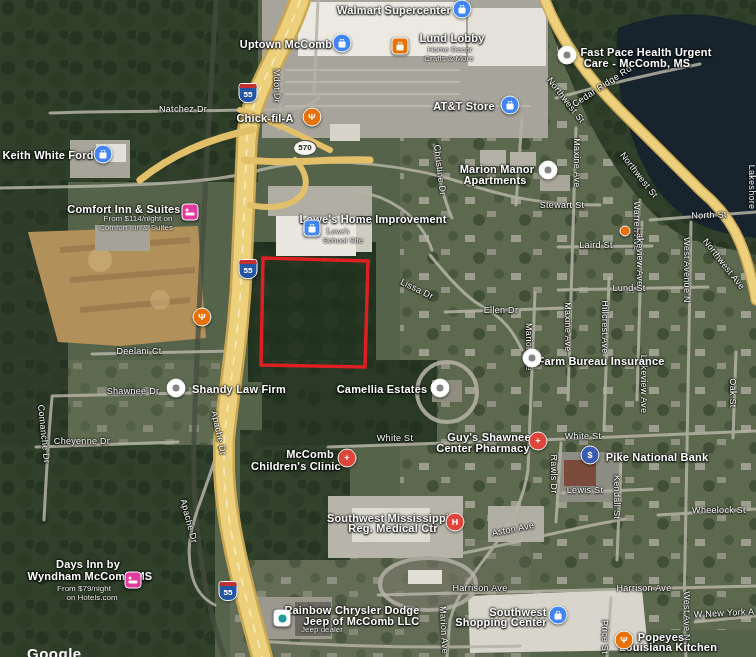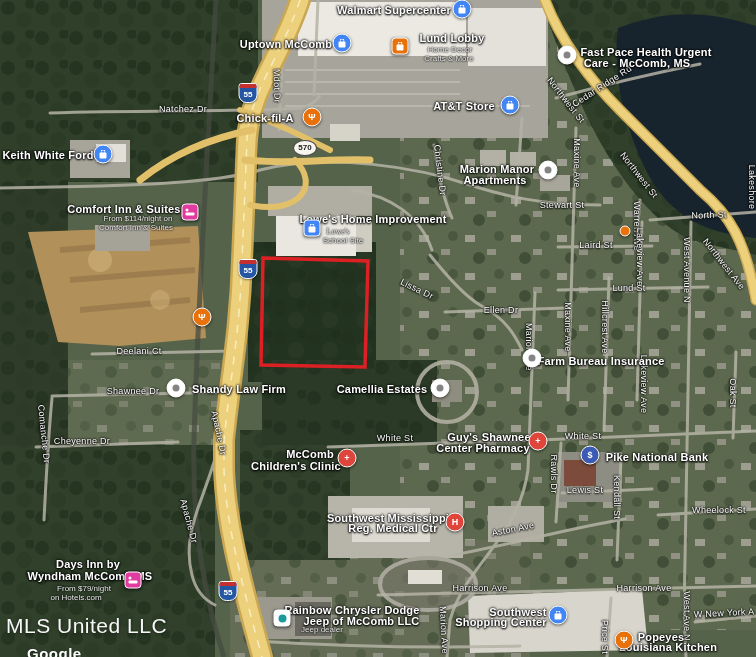--- a/index.html
+++ b/index.html
@@ -258,21 +258,21 @@
       <div class="plabel" style="left: 489px; top: 437px;">Guy's Shawnee</div>
       <div class="plabel" style="left: 483px; top: 448px;">Center Pharmacy</div>
       <div class="plabel" style="left: 657px; top: 457px;">Pike National Bank</div>
       <div class="plabel" style="left: 310px; top: 454px;">McComb</div>
       <div class="plabel" style="left: 296px; top: 466px;">Children's Clinic</div>
       <div class="plabel" style="left: 388px; top: 518px;">Southwest Mississippi</div>
       <div class="plabel" style="left: 393px; top: 528px;">Reg. Medical Ctr</div>
       <div class="plabel" style="left: 88px; top: 564px;">Days Inn by</div>
       <div class="plabel" style="left: 90px; top: 576px;">Wyndham McComb MS</div>
       <div class="slabel" style="left: 84px; top: 588px;">From $79/night</div>
-      <div class="slabel" style="left: 76px; top: 597px;">on Hotels.com</div>
+      <div class="slabel" style="left: 92px; top: 597px;">on Hotels.com</div>
       <div class="plabel" style="left: 352px; top: 610px;">Rainbow Chrysler Dodge</div>
       <div class="plabel" style="left: 350px; top: 621px; padding-left: 23px;">Jeep of McComb LLC</div>
       <div class="slabel" style="left: 322px; top: 629px;">Jeep dealer</div>
       <div class="plabel" style="left: 518px; top: 612px;">Southwest</div>
       <div class="plabel" style="left: 501px; top: 622px;">Shopping Center</div>
       <div class="plabel" style="left: 661px; top: 637px;">Popeyes</div>
       <div class="plabel" style="left: 668px; top: 647px;">Louisiana Kitchen</div>
       <div class="pin circle" style="background: rgb(66, 133, 244); left: 462px; top: 9px;">
         <span class="gi-bag"></span>
       </div>
@@ -347,15 +347,14 @@
         <span>55</span>
       </div>
       <div class="shield-i" style="left: 228px; top: 591px;">
         <span>55</span>
       </div>
       <div class="shield-r" style="left: 305px; top: 148px;">
         <span>570</span>
       </div>
     </div>
 
-  <div class="watermark">MLS United LLC</div>
   <div class="google-logo">Google</div>
 </div>
 
 </body></html>

